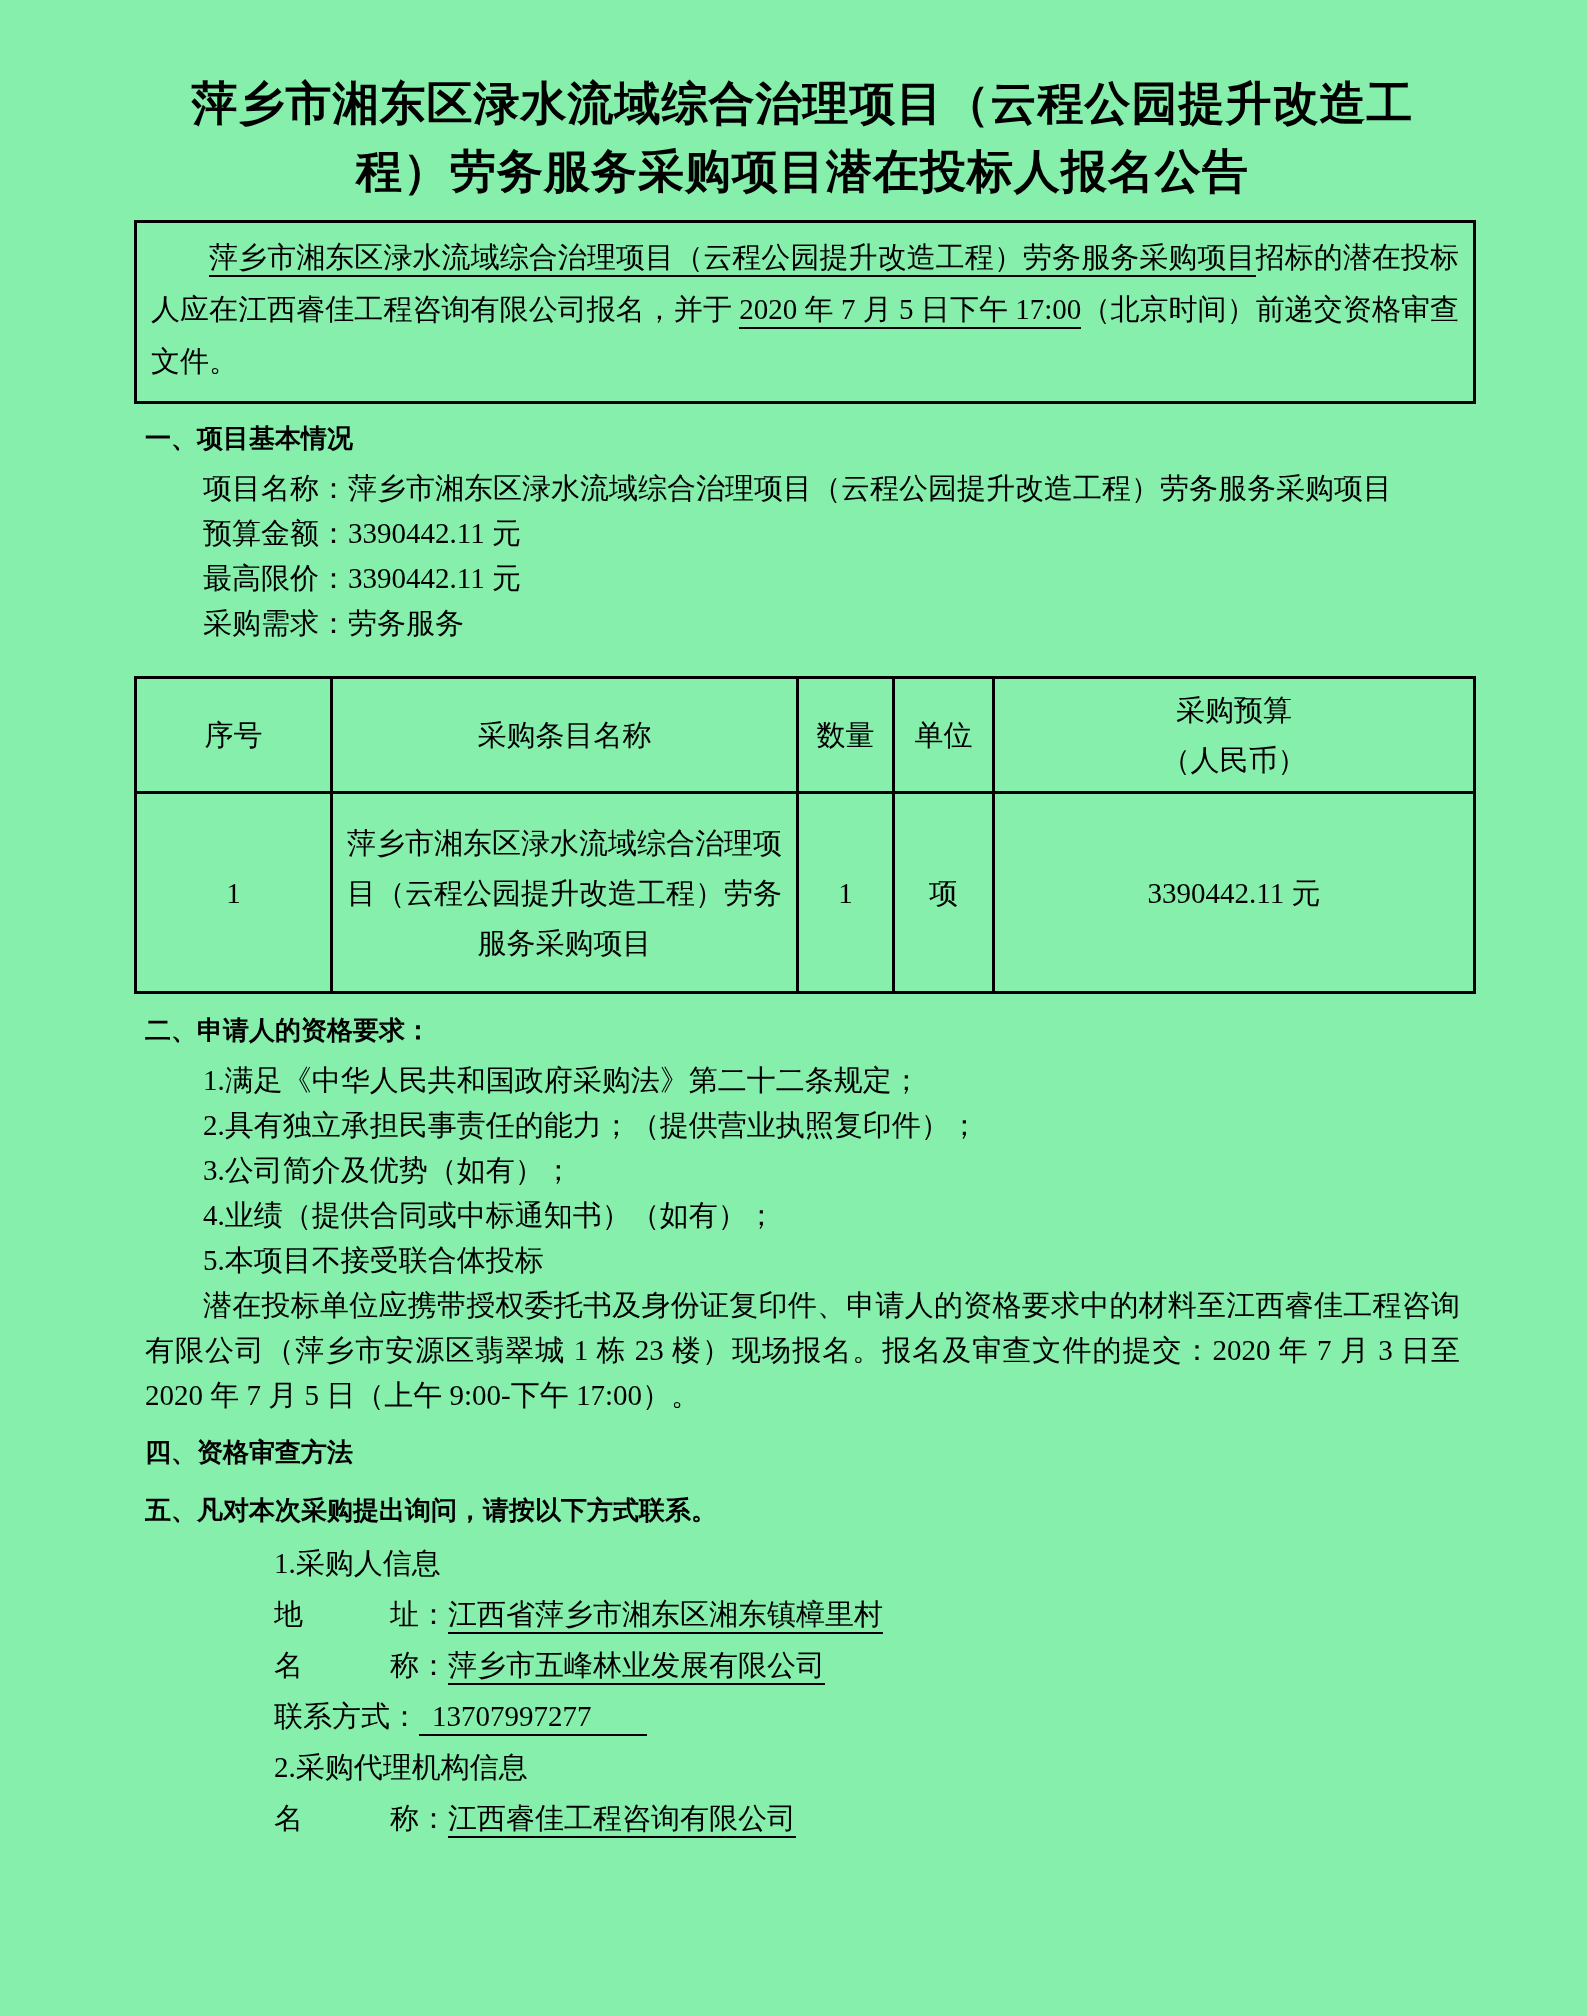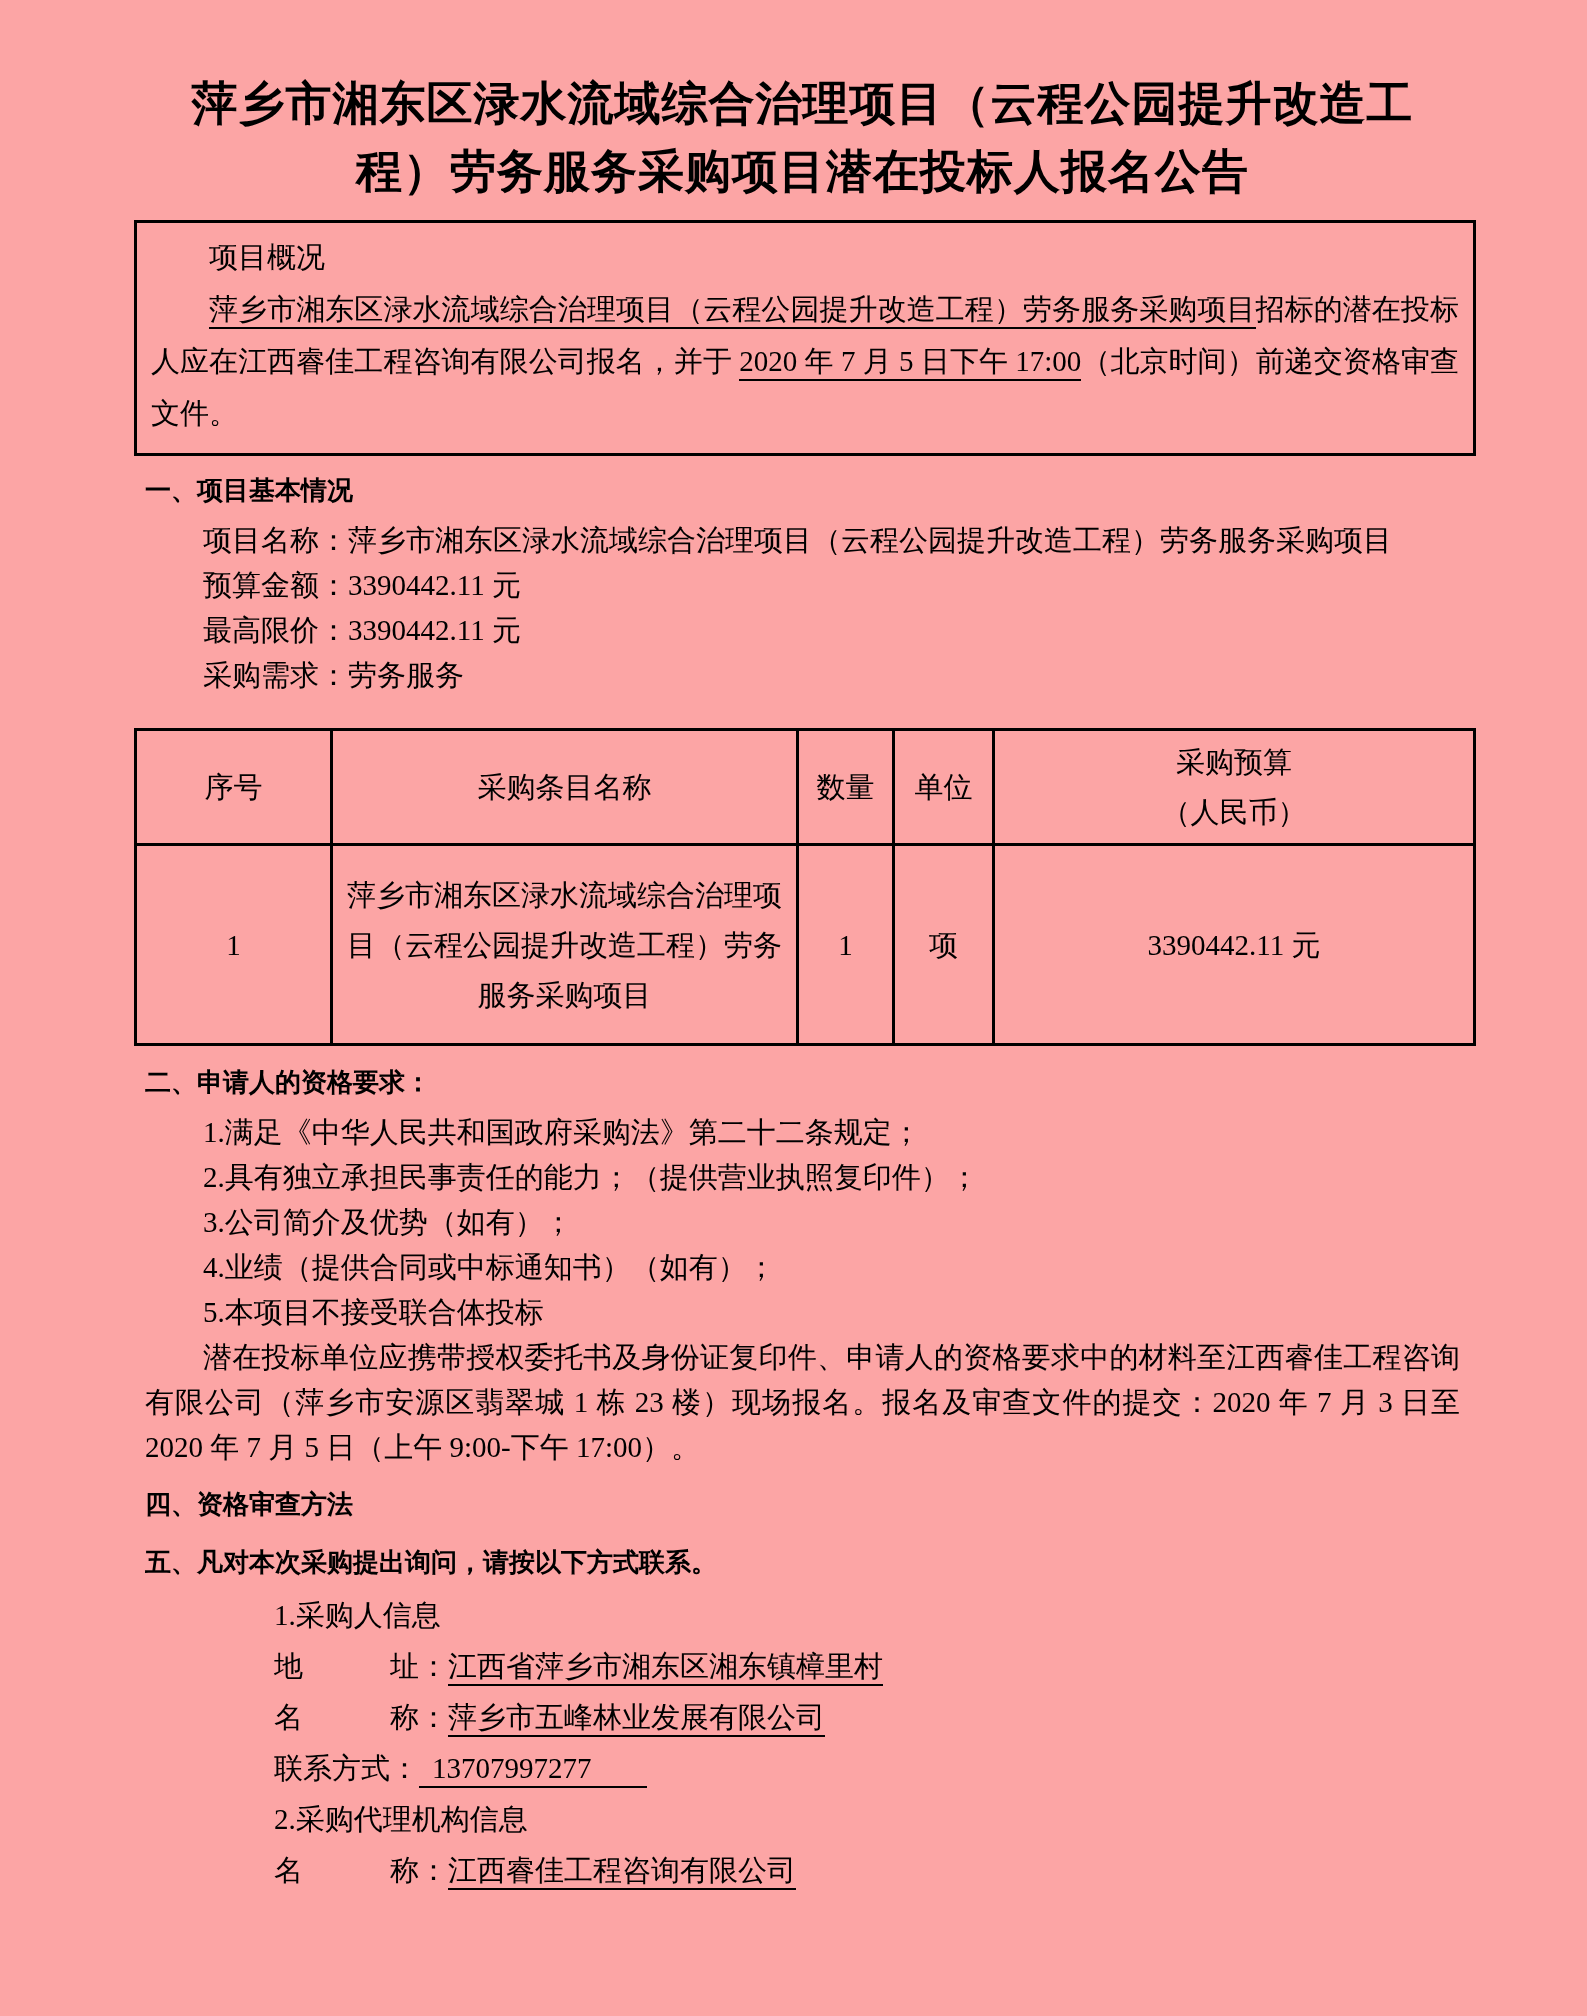--- a/index.html
+++ b/index.html
@@ -1,17 +1,17 @@
 <!DOCTYPE html>
 <html><head>
 <meta charset="utf-8">
 <style>
   html,body{margin:0;padding:0;background:#e9e9e9;}
   .page{
-    width:1587px;height:2016px;box-sizing:border-box;background:#fca5a5;
+    width:1587px;height:2016px;box-sizing:border-box;background:#86efac;
     margin:0 auto;padding:70px 127px 40px 145px;color:#000;
     font-family:"Liberation Serif","DejaVu Serif",serif;
     font-size:29px;
   }
   .title{
     font-size:46px;font-weight:700;text-align:center;line-height:1.48;
     margin:0 0 14px 0;letter-spacing:1px;
   }
   .overview-box{
     border:3px solid #000;
@@ -42,21 +42,20 @@
   .c5 p{margin:0;line-height:51px;}
 </style>
 </head>
 <body>
 
 <div class="page">
 
   <h1 class="title">萍乡市湘东区渌水流域综合治理项目（云程公园提升改造工程）劳务服务采购项目潜在投标人报名公告</h1>
 
   <div class="overview-box">
-    <p>项目概况</p>
     <p><span class="uline">萍乡市湘东区渌水流域综合治理项目（云程公园提升改造工程）劳务服务采购项目</span><span>招标的潜在投标人应在江西睿佳工程咨询有限公司报名，并于 </span><span class="uline">2020 年 7 月 5 日下午 17:00</span><span>（北京时间）前递交资格审查文件。</span></p>
   </div>
 
   <h2 class="sec-heading">一、项目基本情况</h2>
   <p class="para">项目名称：萍乡市湘东区渌水流域综合治理项目（云程公园提升改造工程）劳务服务采购项目</p>
   <p class="plain">预算金额：3390442.11 元</p>
   <p class="plain">最高限价：3390442.11 元</p>
   <p class="plain">采购需求：劳务服务</p>
 
   <table class="items">

